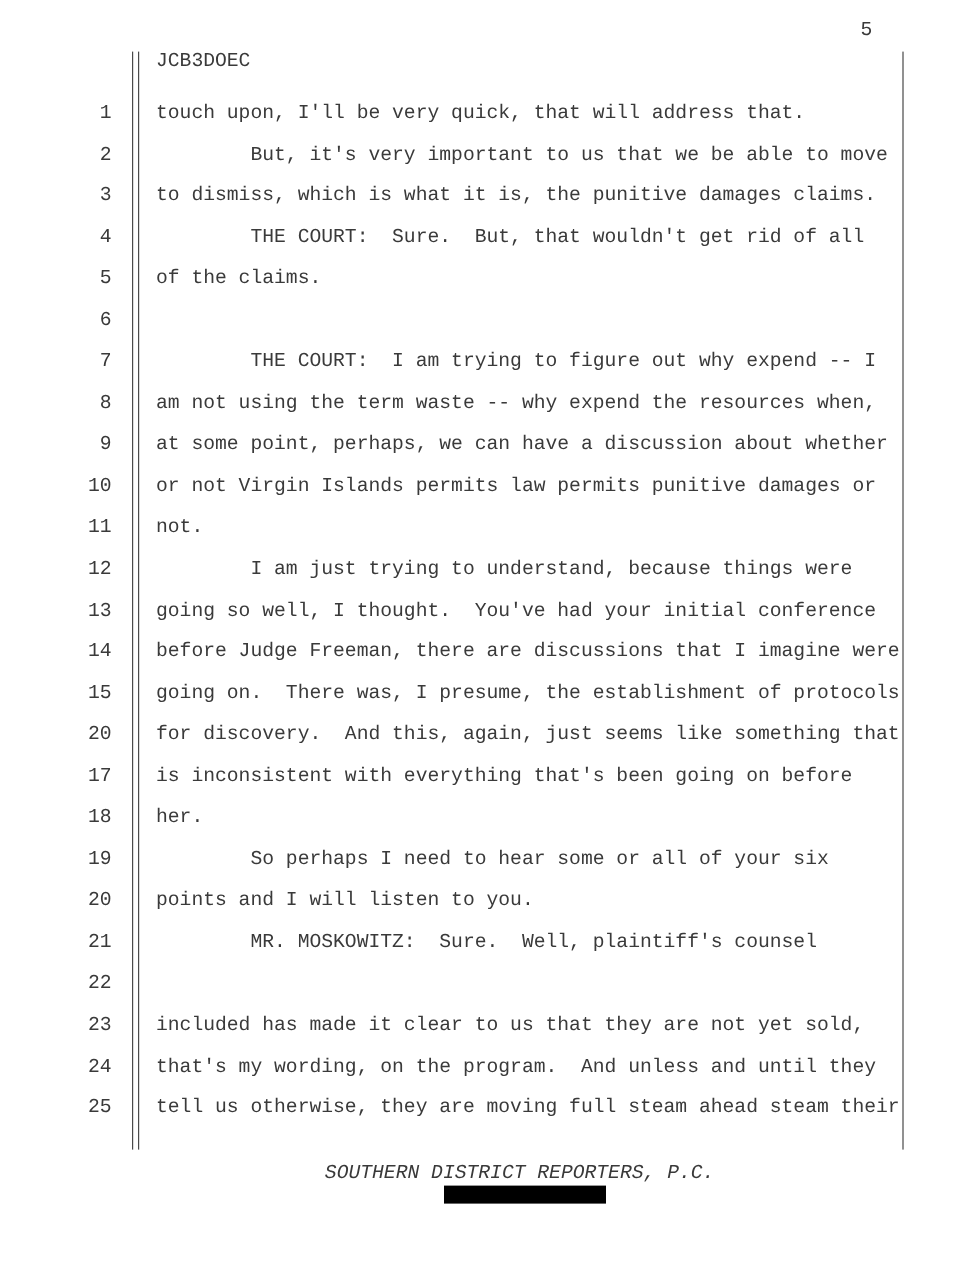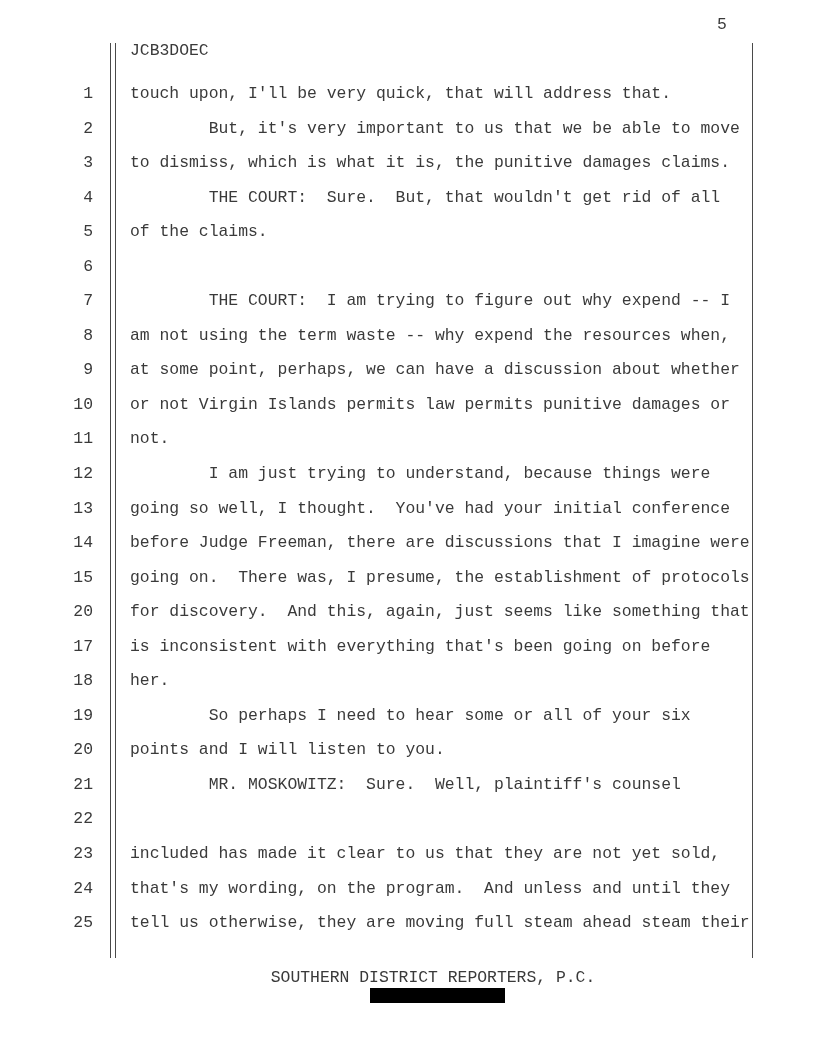--- a/index.html
+++ b/index.html
@@ -63,20 +63,21 @@
   .txt {
     position: absolute;
     left: 130px;
     white-space: pre;
   }
   #footer-line {
     position: absolute;
     left: 433px;
     top: 970px;
     transform: translateX(-50%);
+    font-style: italic;
   }
   #redaction-bar {
     position: absolute;
     left: 370px;
     top: 988px;
     width: 135px;
     height: 15px;
     background: #000000;
   }
 </style>

